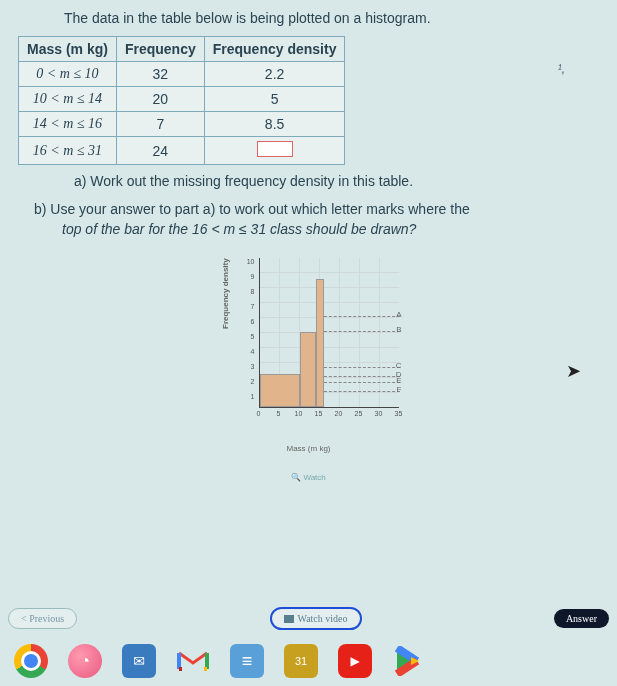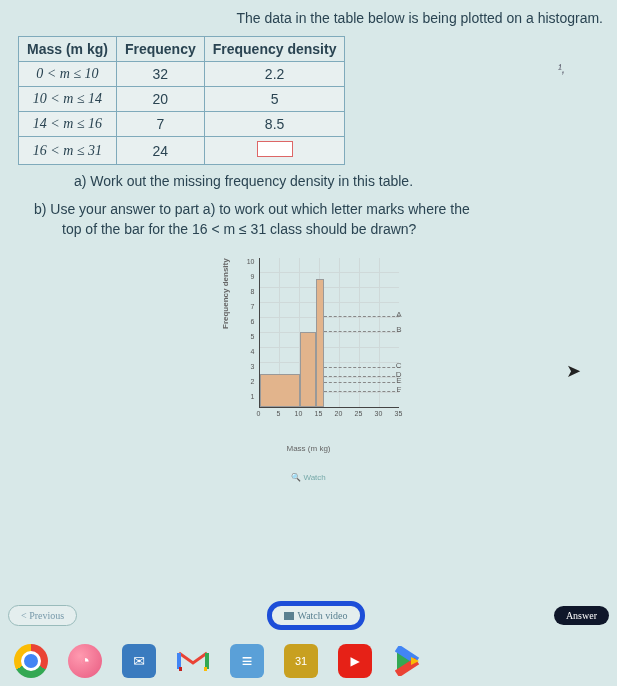--- a/index.html
+++ b/index.html
@@ -6,21 +6,21 @@
 body {
   width: 617px;
   height: 686px;
   background: #d8e8e8;
   font-family: Arial, sans-serif;
   color: #2a4452;
   position: relative;
   overflow: hidden;
 }
 .content { padding: 6px 14px 0 14px; }
-.intro { font-size: 14px; text-align: right; margin: 4px 0 10px 50px; color: #2a4452; }
+.intro { font-size: 14px; text-align: left; margin: 4px 0 10px 50px; color: #2a4452; }
 table { border-collapse: collapse; margin: 0 0 8px 4px; background: #e8f0f0; }
 th, td { border: 1px solid #7faabb; padding: 4px 8px; text-align: center; font-size: 14px; color: #2a4452; }
 th { font-weight: bold; background: #e0ecec; }
 td.mass { font-family: 'Times New Roman', serif; font-style: italic; }
 .ans-box { display: inline-block; width: 36px; height: 16px; border: 1.5px solid #d66; background: #fff; }
 .qa { font-size: 14px; margin: 6px 20px 0 60px; color: #2a4452; }
 .qb { font-size: 14px; margin: 10px 20px 16px 20px; color: #2a4452; line-height: 1.45; }
 
 .chart-wrap { width: 180px; margin: 18px auto 0 auto; text-align: center; }
 .chart { position: relative; width: 160px; height: 170px; margin-left: 26px; }
@@ -32,21 +32,21 @@
 .xticks span { position: absolute; font-size: 7px; color: #555; transform: translateX(-50%); }
 .xlabel { font-size: 8px; color: #666; margin-top: 16px; }
 .bar { position: absolute; bottom: 0; background: #e2b48c; border: 1px solid #999; }
 .letter-line { position: absolute; left: 64px; width: 76px; border-top: 1px dashed #888; font-size: 8px; color: #666; }
 .letter-line span { position: absolute; right: -2px; top: -7px; }
 .zoom { margin-top: 20px; font-size: 8px; color: #7aa; }
 
 .nav { position: absolute; left: 0; right: 0; bottom: 56px; display: flex; justify-content: space-between; align-items: center; padding: 0 8px; font-family: Liberation Serif, serif; }
 .pill { border-radius: 14px; padding: 4px 12px; font-size: 10px; display: inline-flex; align-items: center; gap: 4px; cursor: pointer; }
 .prev { border: 1px solid #9bb; color: #79a; background: #e4eeee; }
-.watch { border: 5px solid #1d4ed8; color: #5a8090; background: #e4eeee; }
+.watch { border: 2px solid #1d4ed8; color: #5a8090; background: #e4eeee; }
 .answer { background: #0f172a; color: #fff; border: none; }
 .cam-icon { width: 10px; height: 8px; background: #5a8090; display: inline-block; position: relative; }
 
 .taskbar { position: absolute; left: 0; right: 0; bottom: 0; height: 50px; display: flex; align-items: center; gap: 20px; padding: 0 14px; }
 .tb-icon { width: 34px; height: 34px; border-radius: 50%; display: flex; align-items: center; justify-content: center; font-size: 16px; position: relative; }
 .chrome { background: conic-gradient(#ea4335 0 120deg, #34a853 120deg 240deg, #fbbc05 240deg 360deg); }
 .chrome::after { content: ""; position: absolute; width: 14px; height: 14px; background: #4285f4; border: 3px solid #fff; border-radius: 50%; }
 .pink { background: radial-gradient(circle at 35% 35%, #ff9ab0, #e85a80); }
 .pink::after { content: "◔"; color: #fff; font-size: 16px; }
 .blue-sq { background: #3a7bbf; border-radius: 6px; color: #fff; font-size: 14px; }
@@ -92,21 +92,21 @@
       <td class="mass">16 &lt; m ≤ 31</td>
       <td>24</td>
       <td><span class="ans-box"></span></td>
     </tr>
   </tbody>
     </table>
 
   <p class="qa">a) Work out the missing frequency density in this table.</p>
   <p class="qb">
     <span>b) Use your answer to part a) to work out which letter marks where the</span><br>
-    <span style="margin-left:28px; display:inline-block;">top of the bar for the 16 &lt; m ≤ 31 class should be drawn?</span>
+    <span style="margin-left:28px; display:inline-block;font-style:italic;">top of the bar for the 16 &lt; m ≤ 31 class should be drawn?</span>
   </p>
 
   <div class="chart-wrap">
     <div class="chart">
       <div class="ylabel">Frequency density</div>
       <div class="yticks" id="yticks">
           <span style="bottom: 15px; top: 135px;">1</span>
           <span style="bottom: 30px; top: 120px;">2</span>
           <span style="bottom: 45px; top: 105px;">3</span>
           <span style="bottom: 60px; top: 90px;">4</span>

